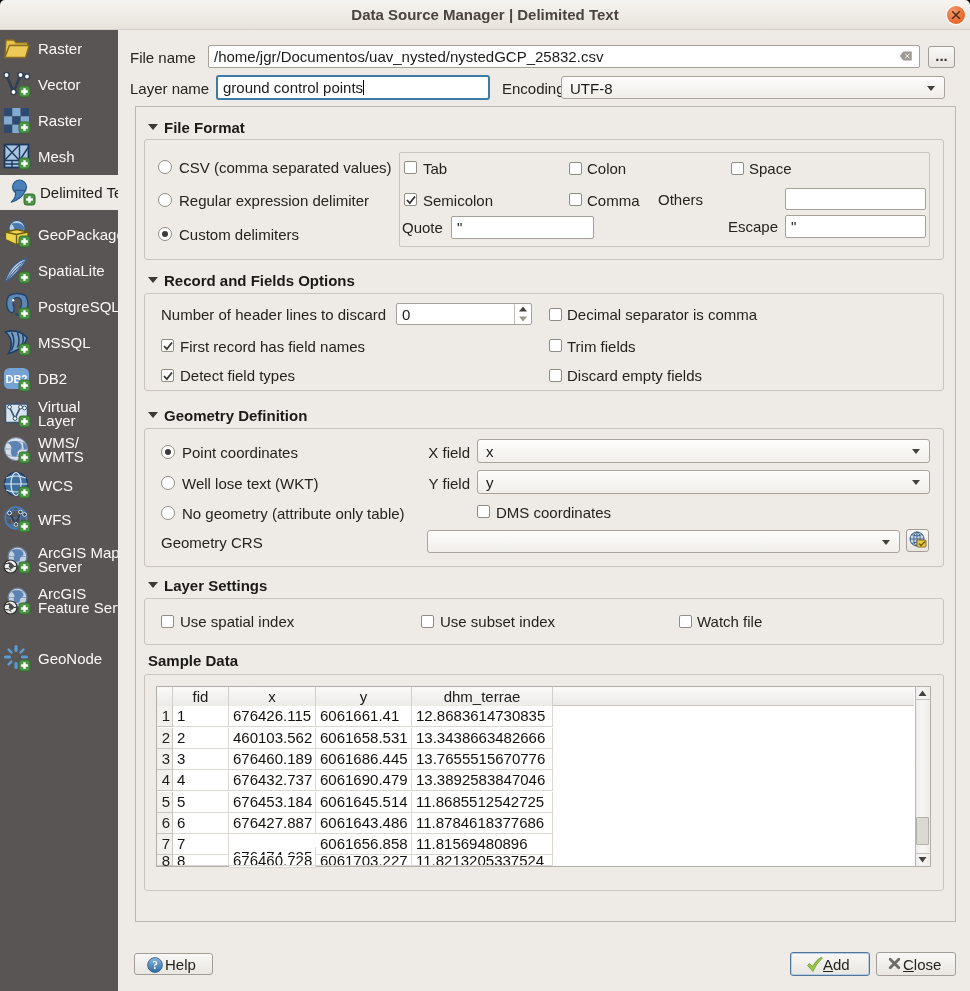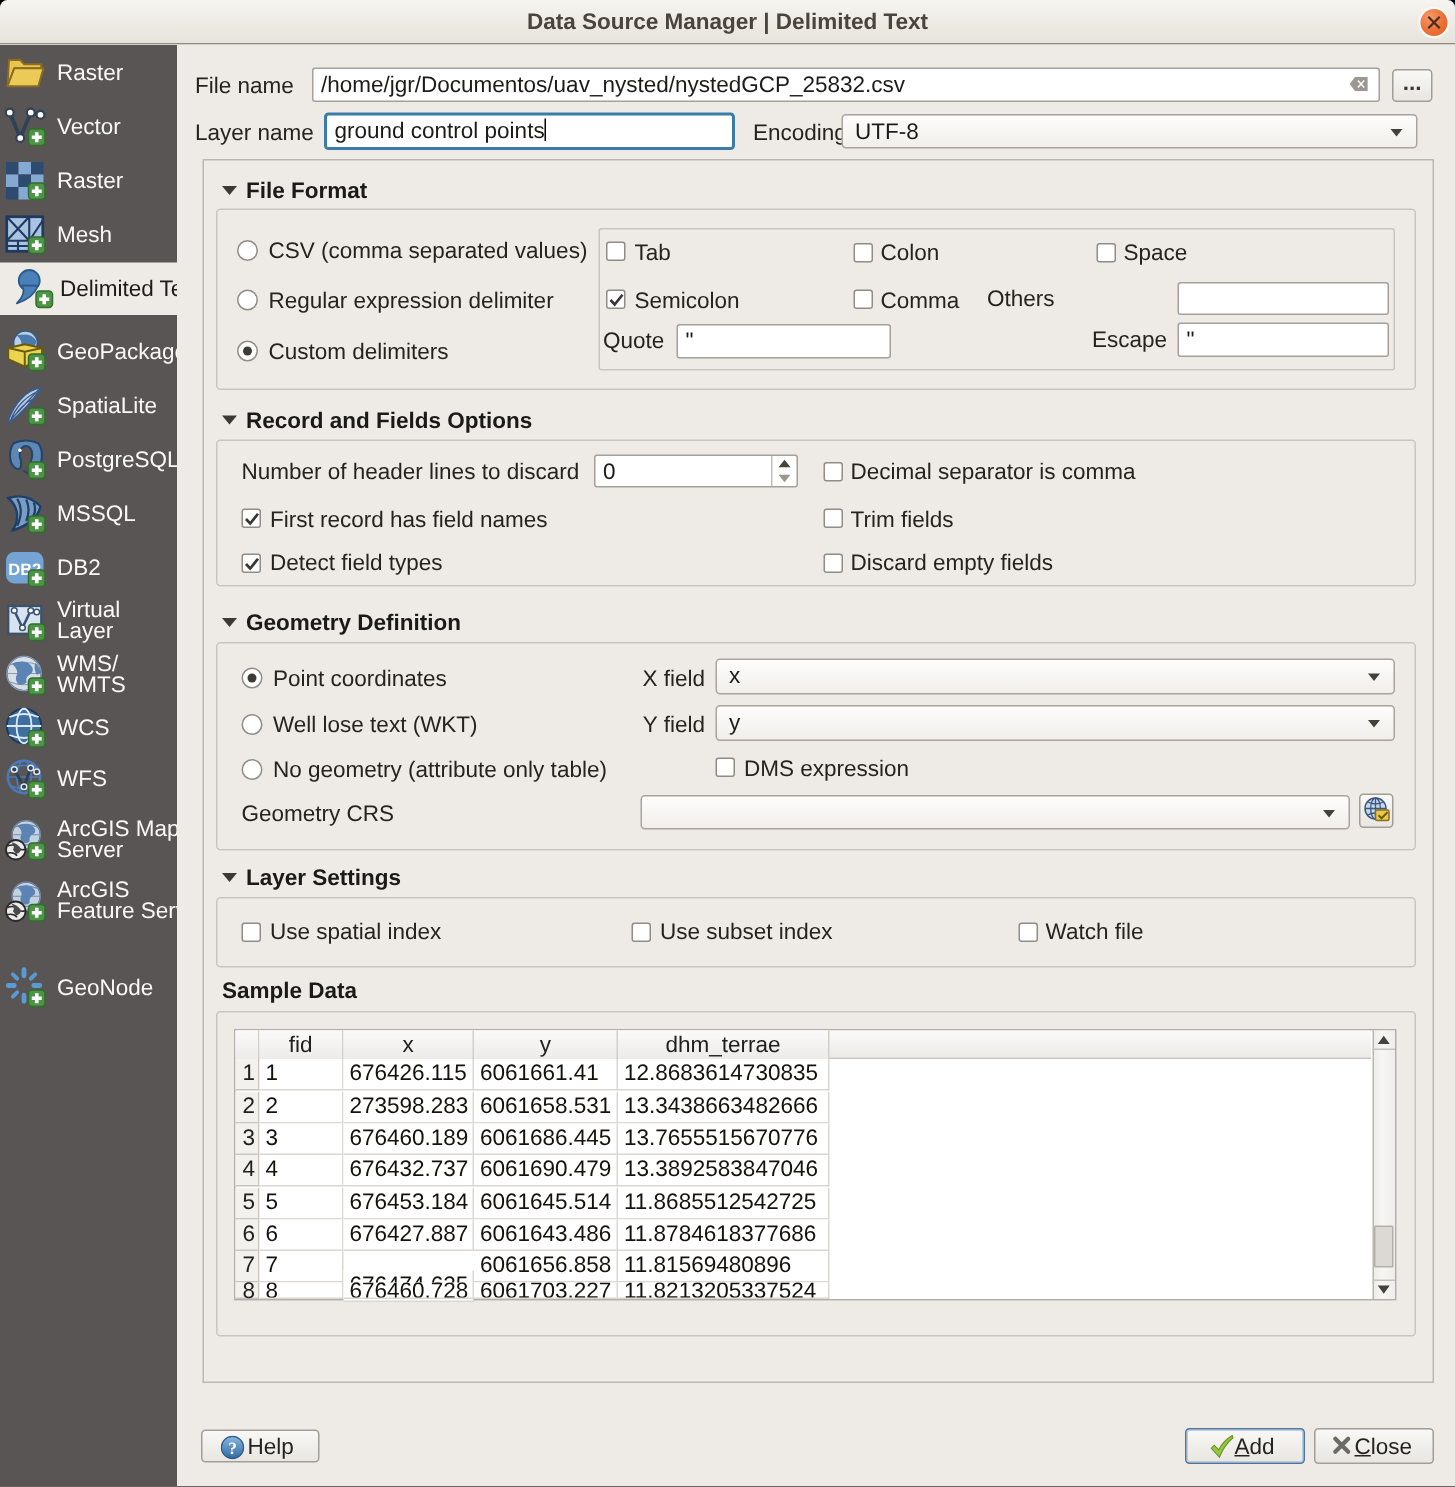--- a/index.html
+++ b/index.html
@@ -314,21 +314,21 @@
 <div class="radio" style="left:161px;top:475.5px;"></div>
 <div class="lbl" style="left:182px;top:474.5px;">Well lose text (WKT)</div>
 <div class="lbl" style="left:410px;top:474.5px;width:60px;text-align:right;">Y field</div>
 <div class="combo" style="left:477px;top:470px;width:453px;height:24px;">
     <span style="left:8px;">y</span>
     <div class="carrow"></div>
   </div>
 <div class="radio" style="left:161px;top:506px;"></div>
 <div class="lbl" style="left:182px;top:505px;">No geometry (attribute only table)</div>
 <div class="cb" style="left:477px;top:505px;"></div>
-<div class="lbl" style="left:496px;top:503.5px;">DMS expression</div>
+<div class="lbl" style="left:496px;top:503.5px;">DMS coordinates</div>
 <div class="lbl" style="left:161px;top:533.5px;">Geometry CRS</div>
 <div class="combo" style="left:427px;top:530px;width:473px;height:23px;">
     <div class="carrow"></div>
   </div>
 <div class="btn" style="left:906px;top:529px;width:23px;height:23px;"></div>
 <svg class="abs" style="left:908px;top:531px;" width="20" height="18" viewBox="0 0 20 18">
     <circle cx="9" cy="8" r="7" fill="#c8d8ea" stroke="#3a5a80"></circle>
     <path d="M2 8 H16 M9 1 V15 M3.5 3.5 q5.5 3 11 0 M3.5 12.5 q5.5 -3 11 0" stroke="#3a5a80" fill="none" stroke-width="0.9"></path>
     <ellipse cx="9" cy="8" rx="3.2" ry="7" fill="none" stroke="#3a5a80" stroke-width="0.9"></ellipse>
     <rect x="9" y="9" width="9" height="7" rx="1" fill="#e9c84a" stroke="#8a6d1f"></rect>
@@ -352,21 +352,21 @@
 <div class="hcell" style="left:229px;top:687px;width:87px;height:19px;">x</div>
 <div class="hcell" style="left:316px;top:687px;width:96px;height:19px;">y</div>
 <div class="hcell" style="left:412px;top:687px;width:141px;height:19px;">dhm_terrae</div>
 <div class="ncell" style="left:157px;top:706px;width:16px;height:21px;line-height:20px;">1</div>
 <div class="dcell" style="left:173px;top:706px;width:56px;height:21px;line-height:20px;">1</div>
 <div class="dcell" style="left:229px;top:706px;width:87px;height:21px;line-height:20px;">676426.115</div>
 <div class="dcell" style="left:316px;top:706px;width:96px;height:21px;line-height:20px;">6061661.41</div>
 <div class="dcell" style="left:412px;top:706px;width:141px;height:21px;line-height:20px;">12.8683614730835</div>
 <div class="ncell" style="left:157px;top:728px;width:16px;height:21px;line-height:20px;">2</div>
 <div class="dcell" style="left:173px;top:728px;width:56px;height:21px;line-height:20px;">2</div>
-<div class="dcell" style="left:229px;top:728px;width:87px;height:21px;line-height:20px;">273598.283</div>
+<div class="dcell" style="left:229px;top:728px;width:87px;height:21px;line-height:20px;">460103.562</div>
 <div class="dcell" style="left:316px;top:728px;width:96px;height:21px;line-height:20px;">6061658.531</div>
 <div class="dcell" style="left:412px;top:728px;width:141px;height:21px;line-height:20px;">13.3438663482666</div>
 <div class="ncell" style="left:157px;top:749px;width:16px;height:21px;line-height:20px;">3</div>
 <div class="dcell" style="left:173px;top:749px;width:56px;height:21px;line-height:20px;">3</div>
 <div class="dcell" style="left:229px;top:749px;width:87px;height:21px;line-height:20px;">676460.189</div>
 <div class="dcell" style="left:316px;top:749px;width:96px;height:21px;line-height:20px;">6061686.445</div>
 <div class="dcell" style="left:412px;top:749px;width:141px;height:21px;line-height:20px;">13.7655515670776</div>
 <div class="ncell" style="left:157px;top:770px;width:16px;height:21px;line-height:20px;">4</div>
 <div class="dcell" style="left:173px;top:770px;width:56px;height:21px;line-height:20px;">4</div>
 <div class="dcell" style="left:229px;top:770px;width:87px;height:21px;line-height:20px;">676432.737</div>

